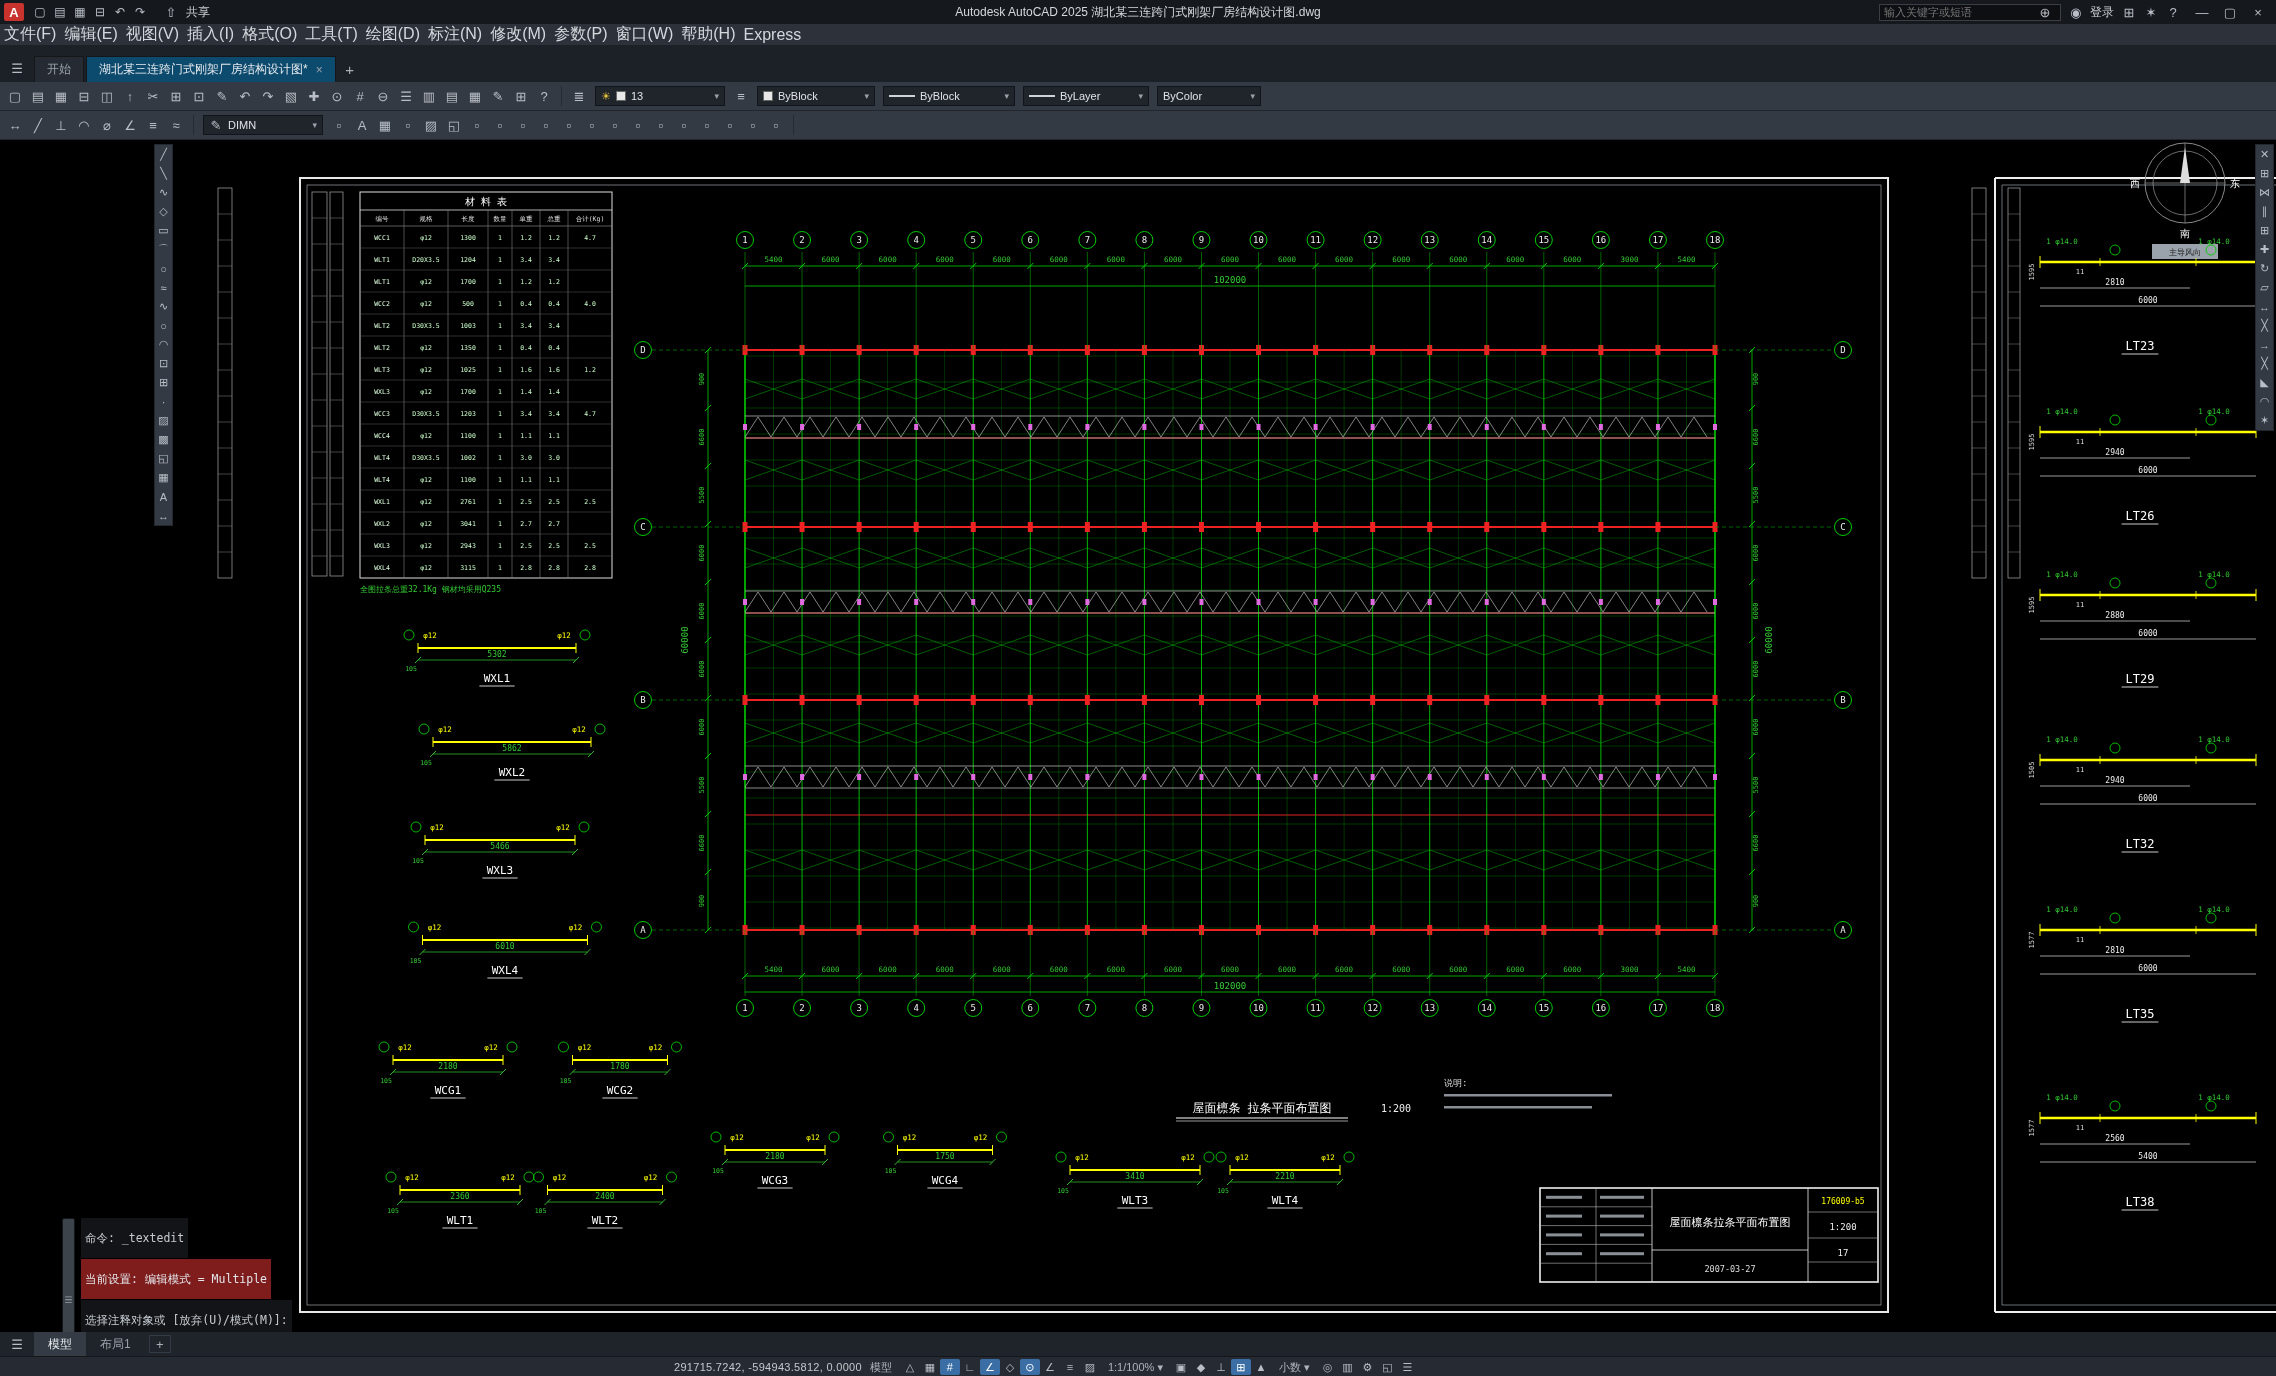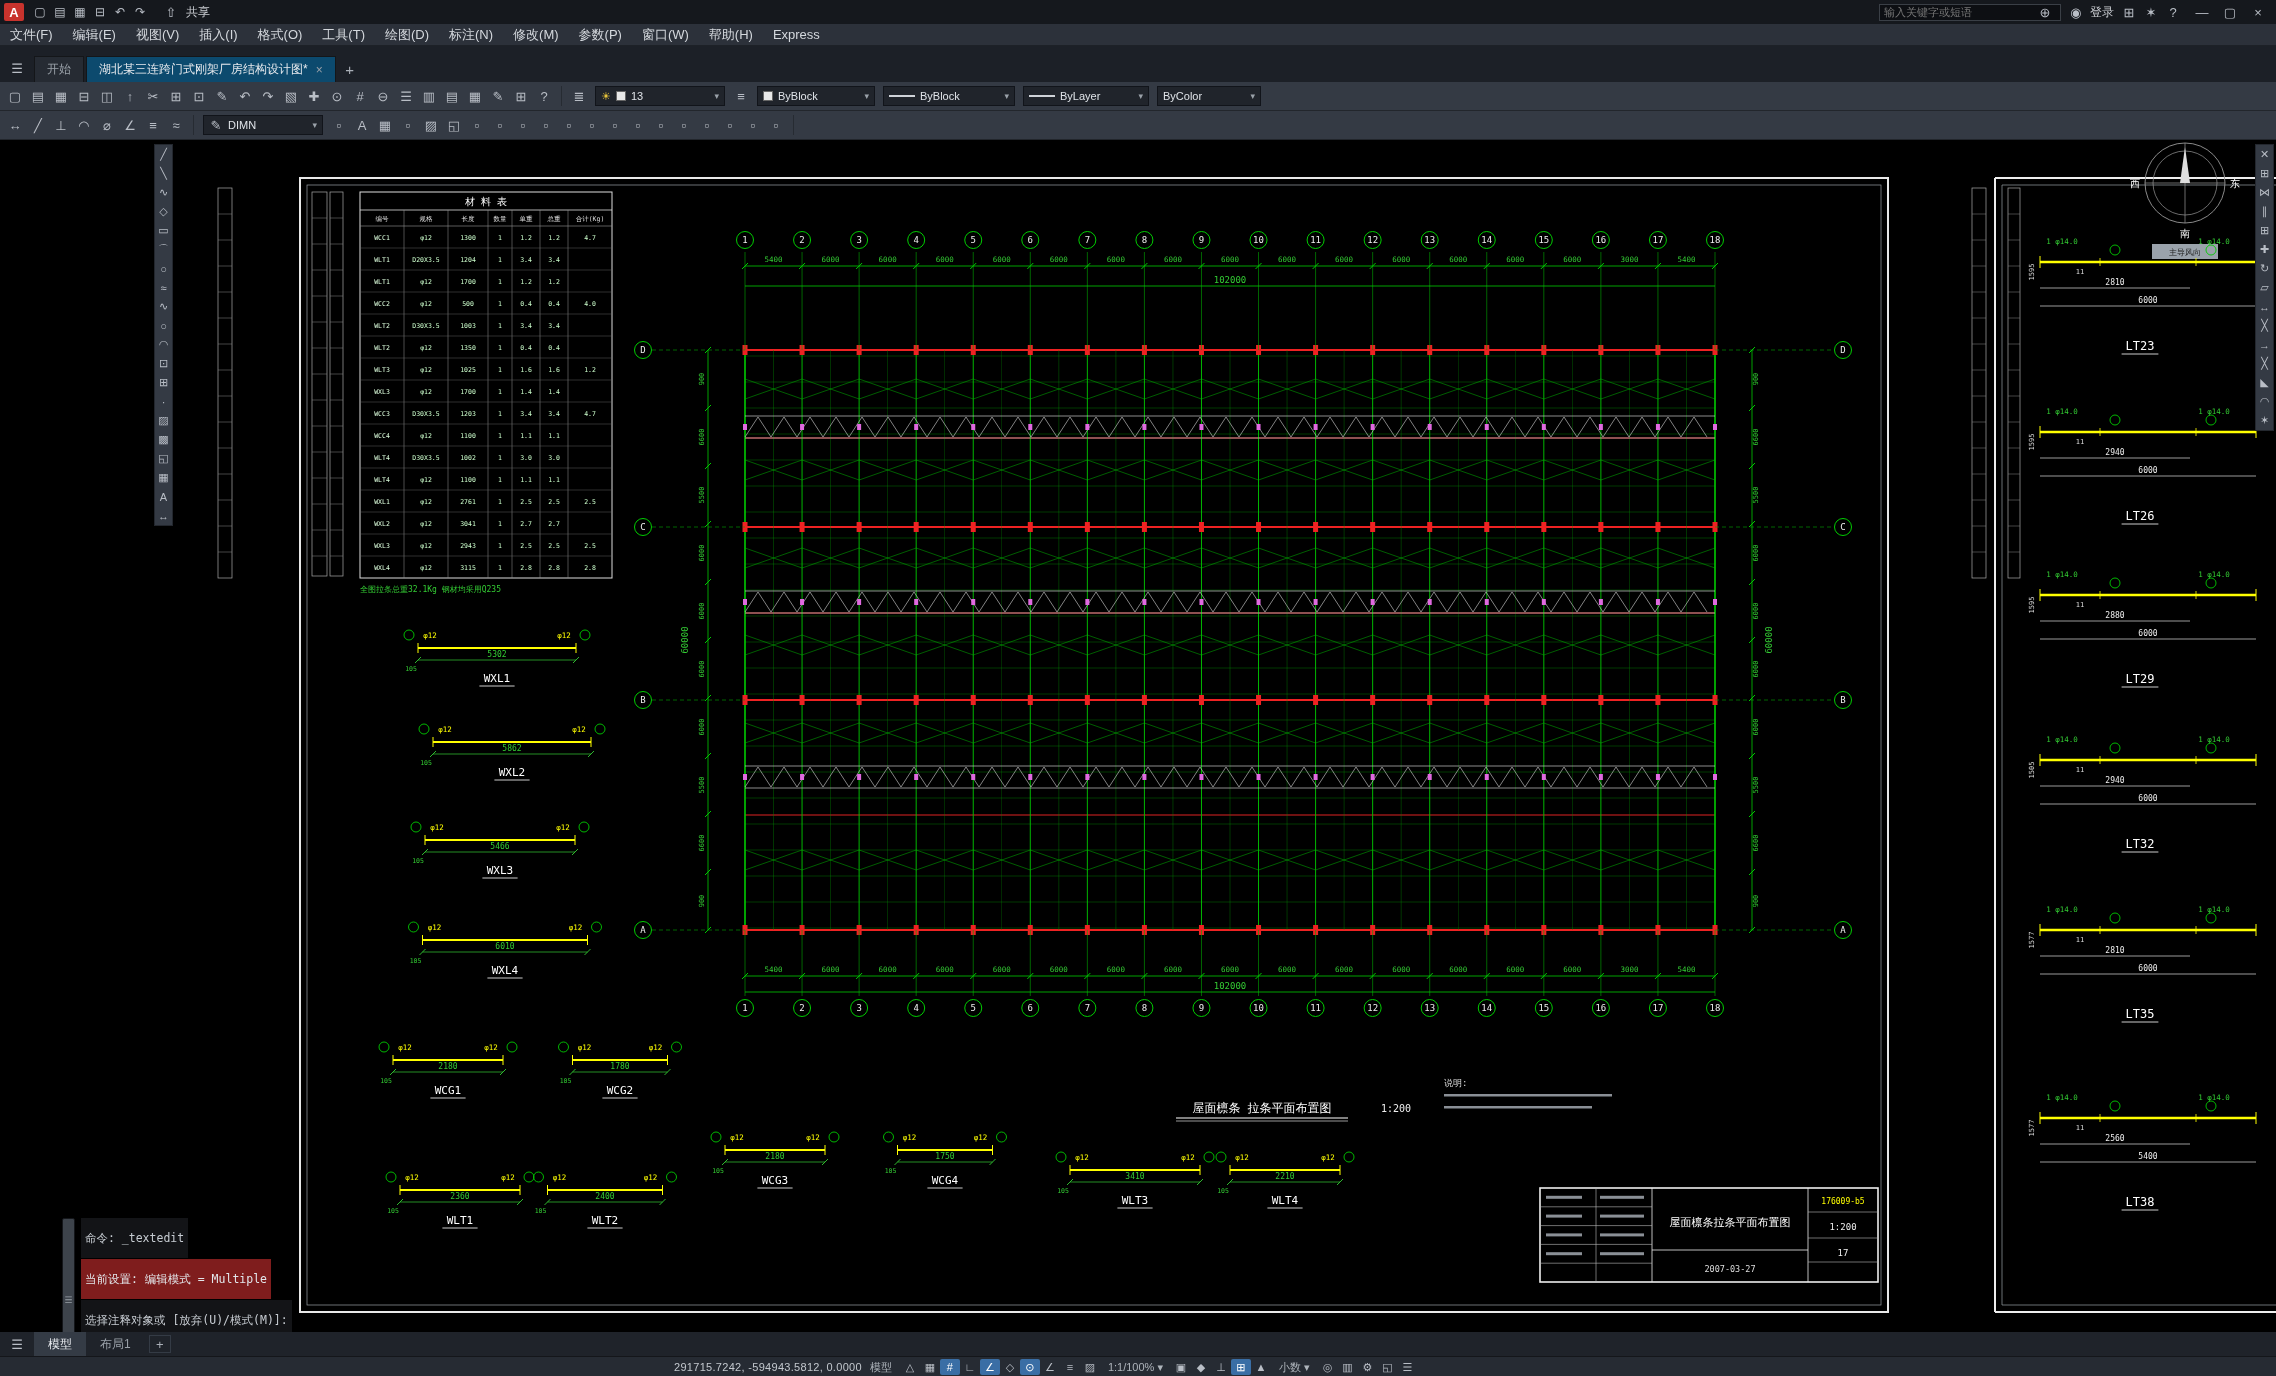--- a/index.html
+++ b/index.html
@@ -14,21 +14,21 @@
 #qat .ticon{width:20px;font-size:12px}
 .share{display:flex;align-items:center;gap:4px;color:#c9ccd1;font-size:12px;padding:0 8px}
 .wintitle{position:absolute;left:0;right:0;text-align:center;font-size:12px;color:#d4d8dd;pointer-events:none}
 .tright{margin-left:auto;display:flex;align-items:center;gap:4px;z-index:2}
 .searchbox{display:flex;align-items:center;background:#0d0f13;border:1px solid #3a3f46;height:17px;padding:0 4px}
 .searchbox input{background:transparent;border:none;outline:none;color:#9aa1a9;font-size:11px;width:150px;font-family:Liberation Serif, serif}
 .signin{display:flex;align-items:center;gap:3px;font-size:12px;color:#c9ccd1}
 .winbtns .ticon{width:28px}
 
 #menubar{top:24px;height:22px;background:#2c313a;display:flex;align-items:center;color:#d4d8dd;border-bottom:1px solid #1d2127;z-index:9}
-.mitem{padding:0 10px;font-size:13px;height:100%;display:flex;align-items:center}
+.mitem{padding:0 4px;font-size:16px;height:100%;display:flex;align-items:center}
 
 #tabbar{top:46px;height:36px;background:#1c2027;display:flex;align-items:flex-end;z-index:9}
 #tabbar .hamb{margin:0 6px 4px 6px}
 .ftab{height:26px;display:flex;align-items:center;gap:8px;padding:0 12px;font-size:12px;background:#262b33;color:#9aa1a9;border:1px solid #141619;border-bottom:none;margin-right:2px}
 .ftab.active{background:#0c4a6e;color:#e6e9ed}
 .tabx{color:#9aa1a9;font-size:12px}
 .newtab{width:24px;height:26px;display:flex;align-items:center;justify-content:center;color:#aab0b8;font-size:15px}
 
 #toolbar1{top:82px;height:29px}#toolbar2{top:111px;height:29px}
 .tbar{background:#343a44;border-bottom:1px solid #22262c;display:flex;align-items:center;gap:2px;padding:0 4px;z-index:9}
@@ -69,20 +69,21 @@
 
 <div id="app">
 
   <div id="titlebar" class="bar">
     <div class="applogo">A</div>
     <span id="qat"><span class="ticon">▢</span><span class="ticon">▤</span><span class="ticon">▦</span><span class="ticon">⊟</span><span class="ticon">↶</span><span class="ticon">↷</span></span>
     <div class="share">
         <span class="ticon">⇧</span>
         <span>共享</span>
       </div>
+    <div class="wintitle">Autodesk AutoCAD 2025   湖北某三连跨门式刚架厂房结构设计图.dwg</div>
     <div class="tright">
       <span class="searchbox">
         <input placeholder="输入关键字或短语" style="">
         <span class="ticon">⊕</span>
       </span>
       <span class="signin">
           <span class="ticon">◉</span>
           <span>登录</span>
         </span>
       <span id="tricons"><span class="ticon">⊞</span><span class="ticon">✶</span><span class="ticon">?</span></span>

